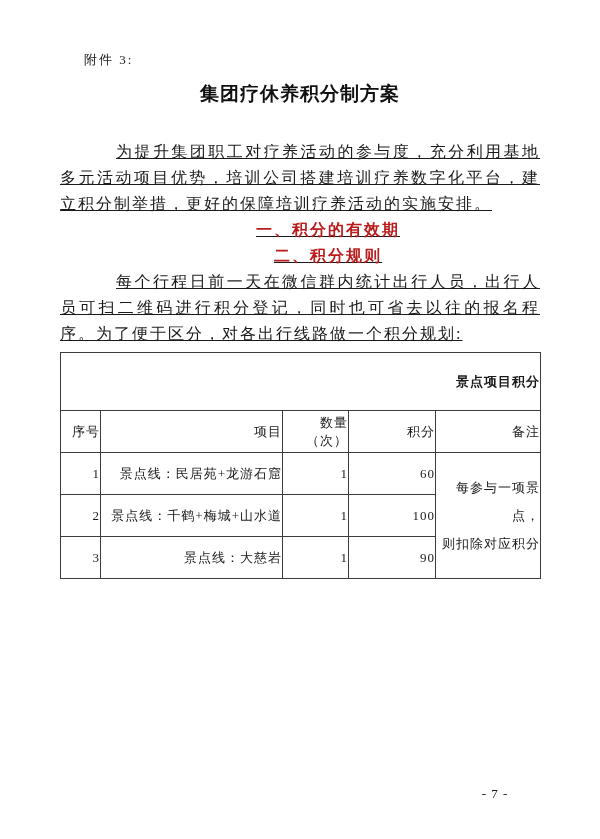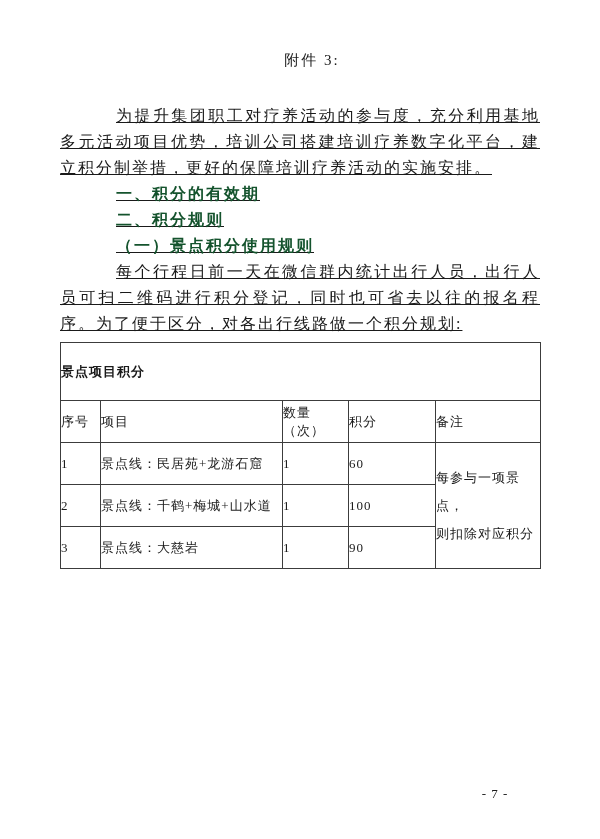--- a/index.html
+++ b/index.html
@@ -14,24 +14,23 @@
   }
   .content {
     position: absolute;
     left: 60px;
     top: 0;
     width: 480px;
   }
   .attachment {
     margin: 50px 0 0 0;
     padding-left: 24px;
-    font-size: 15px;
+    font-size: 13px;
     line-height: 20px;
     letter-spacing: 2px;
-    text-align: center;
   }
   .doc-title {
     margin: 12px 0 0 0;
     font-size: 19px;
     line-height: 24px;
     font-weight: bold;
     text-align: center;
     letter-spacing: 1px;
     font-family: "Liberation Sans", "DejaVu Sans", sans-serif;
     color: #111111;
@@ -41,32 +40,32 @@
     margin: 0;
     font-size: 16px;
     line-height: 26px;
     letter-spacing: 2px;
     text-align: justify;
     text-indent: 56px;
   }
   .heading {
     font-weight: bold;
     font-family: "Liberation Sans", "DejaVu Sans", sans-serif;
-    color: #14532d;
-    text-align: left;
+    color: #b91c1c;
+    text-align: center;
   }
   table.points-table {
     border-collapse: collapse;
     table-layout: fixed;
     width: 480px;
     margin-top: 5px;
   }
   table.points-table td {
     border: 1px solid #3c3c3c;
-    text-align: left;
+    text-align: right;
     vertical-align: middle;
     font-size: 13px;
     letter-spacing: 1px;
     padding: 0;
     color: #1a1a1a;
   }
   td.table-title-cell {
     height: 57px;
     font-size: 15px;
     font-weight: bold;
@@ -87,26 +86,26 @@
   }
 </style>
 </head>
 <body>
 
 <div class="page">
   <div class="content">
 
     <p class="attachment">附件 3:</p>
 
+    <h1 class="doc-title">集团疗休养积分制方案</h1>
 
     <div class="body-block">
       <p class="body-text">为提升集团职工对疗养活动的参与度，充分利用基地多元活动项目优势，培训公司搭建培训疗养数字化平台，建立积分制举措，更好的保障培训疗养活动的实施安排。</p>
       <p class="heading">一、积分的有效期</p>
       <p class="heading">二、积分规则</p>
-      <p class="heading">（一）景点积分使用规则</p>
       <p class="body-text">每个行程日前一天在微信群内统计出行人员，出行人员可扫二维码进行积分登记，同时也可省去以往的报名程序。为了便于区分，对各出行线路做一个积分规划:</p>
     </div>
 
     <table class="points-table">
       <colgroup>
         <col style="width:40px">
         <col style="width:182px">
         <col style="width:66px">
         <col style="width:87px">
         <col style="width:105px">

